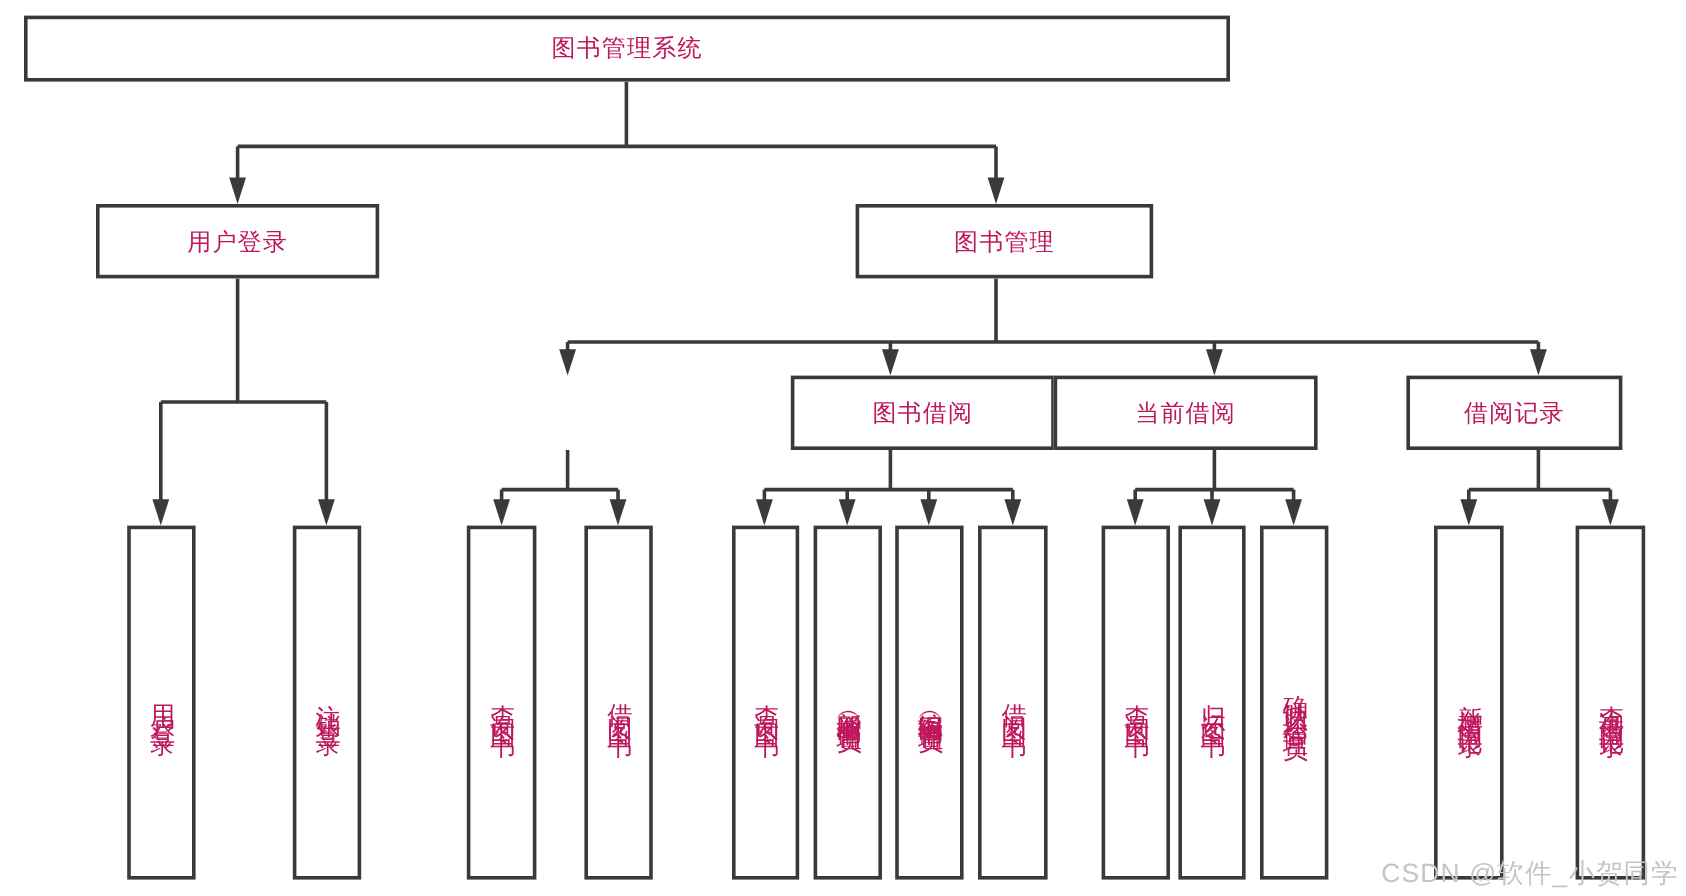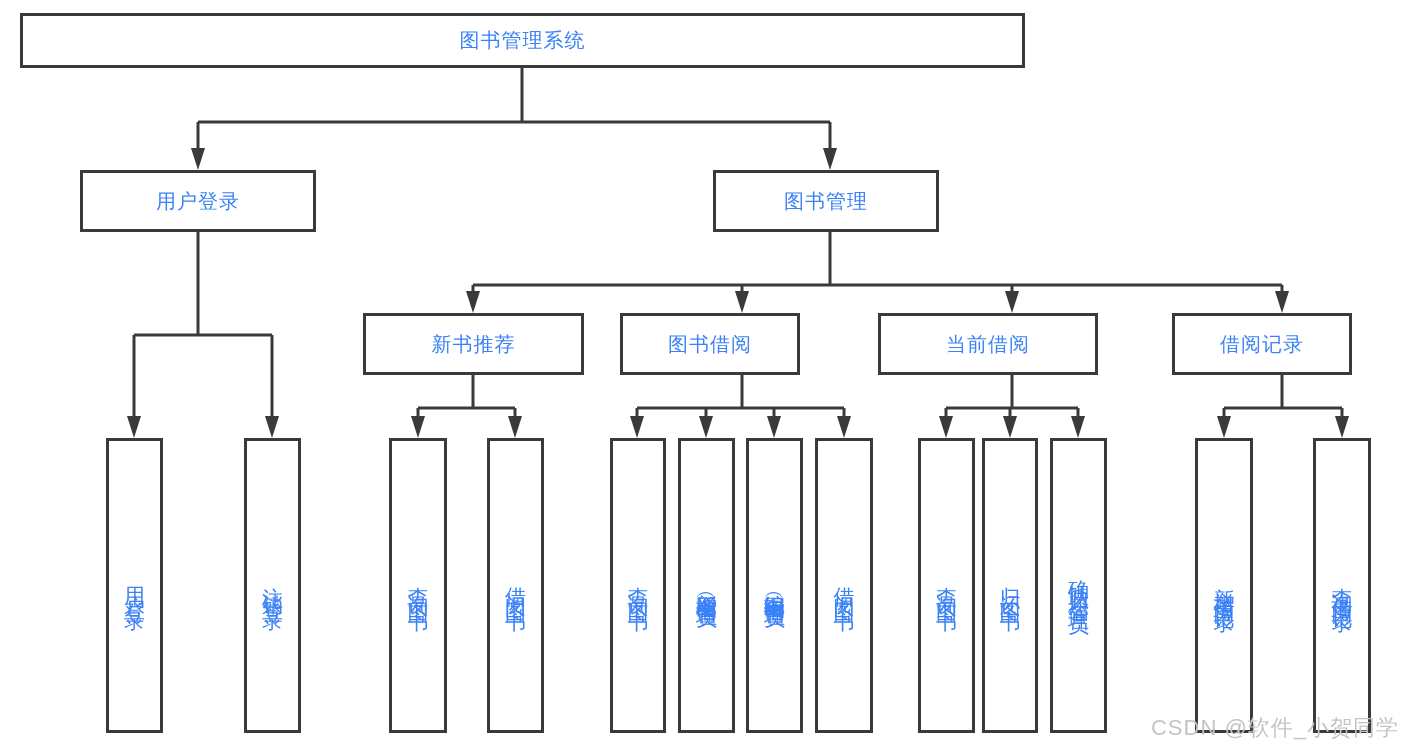--- a/index.html
+++ b/index.html
@@ -10,21 +10,21 @@
     width:1405px; height:747px;
     background:#ffffff;
     overflow:hidden;
   }
   .edges { position:absolute; left:0; top:0; width:1405px; height:747px; }
   .node {
     position:absolute;
     border:3px solid #3a3a3a;
     background:#ffffff;
     display:flex; align-items:center; justify-content:center;
-    color:#3b82f6;
+    color:#be185d;
     text-align:center;
   }
   .node.h { font-size:20px; letter-spacing:1px; }
   .node.v span {
     writing-mode:vertical-rl;
     text-orientation:mixed;
     font-size:21px;
     letter-spacing:8px;
     white-space:nowrap;
   }
@@ -121,28 +121,25 @@
     </g>
   </svg>
 
   <div class="node h" style="left:20px;top:13px;width:1005px;height:55px">
     <span>图书管理系统</span>
   </div>
 
   <div class="node h" style="left:80px;top:170px;width:236px;height:62px">
     <span>用户登录</span>
   </div>
-  <div class="node h" style="left:713px;top:170px;width:226px;height:62px">
+  <div class="node h" style="left:713px;top:170px;width:248px;height:62px">
     <span>图书管理</span>
   </div>
 
-  <div class="node h" style="left:363px;top:313px;width:221px;height:62px">
-    <span>新书推荐</span>
-  </div>
-  <div class="node h" style="left:620px;top:313px;width:180px;height:62px">
+  <div class="node h" style="left:659px;top:313px;width:220px;height:62px">
     <span>图书借阅</span>
   </div>
   <div class="node h" style="left:878px;top:313px;width:220px;height:62px">
     <span>当前借阅</span>
   </div>
   <div class="node h" style="left:1172px;top:313px;width:180px;height:62px">
     <span>借阅记录</span>
   </div>
 
   <div class="node v" style="left:106px;top:438px;width:57px;height:295px">

